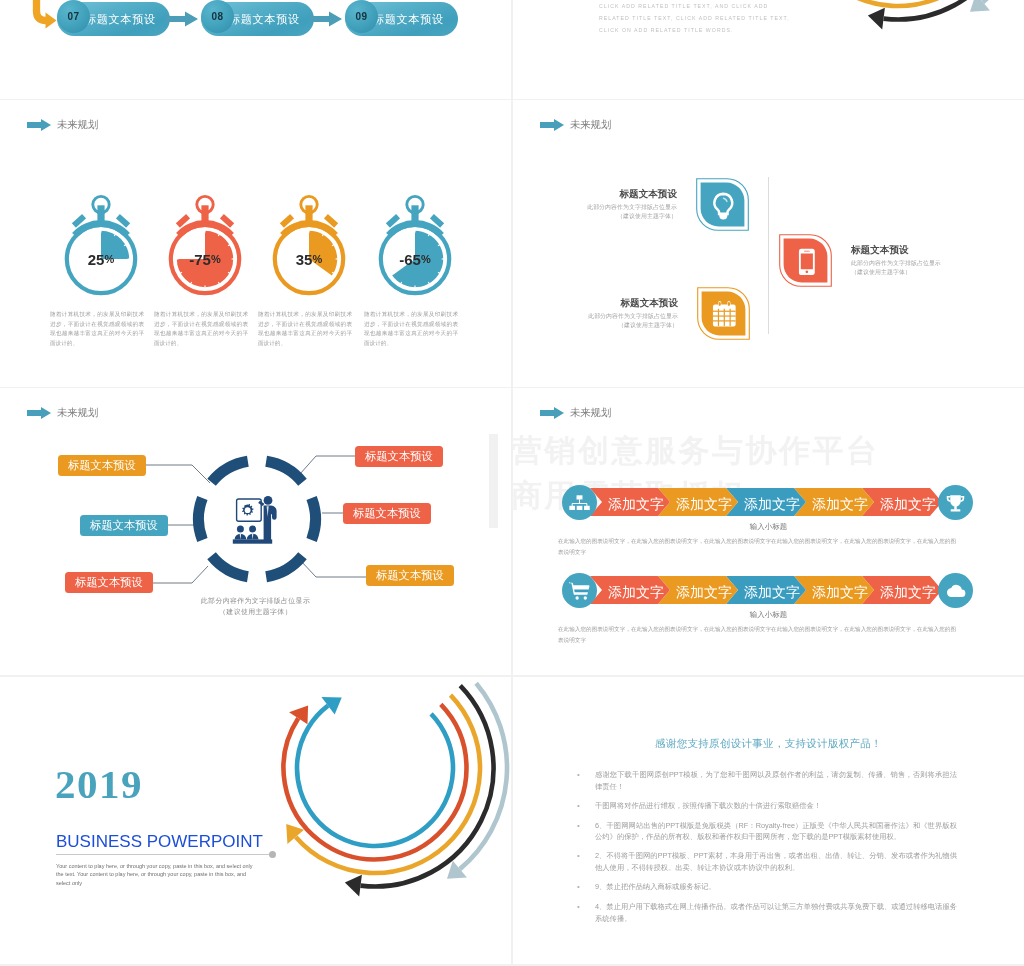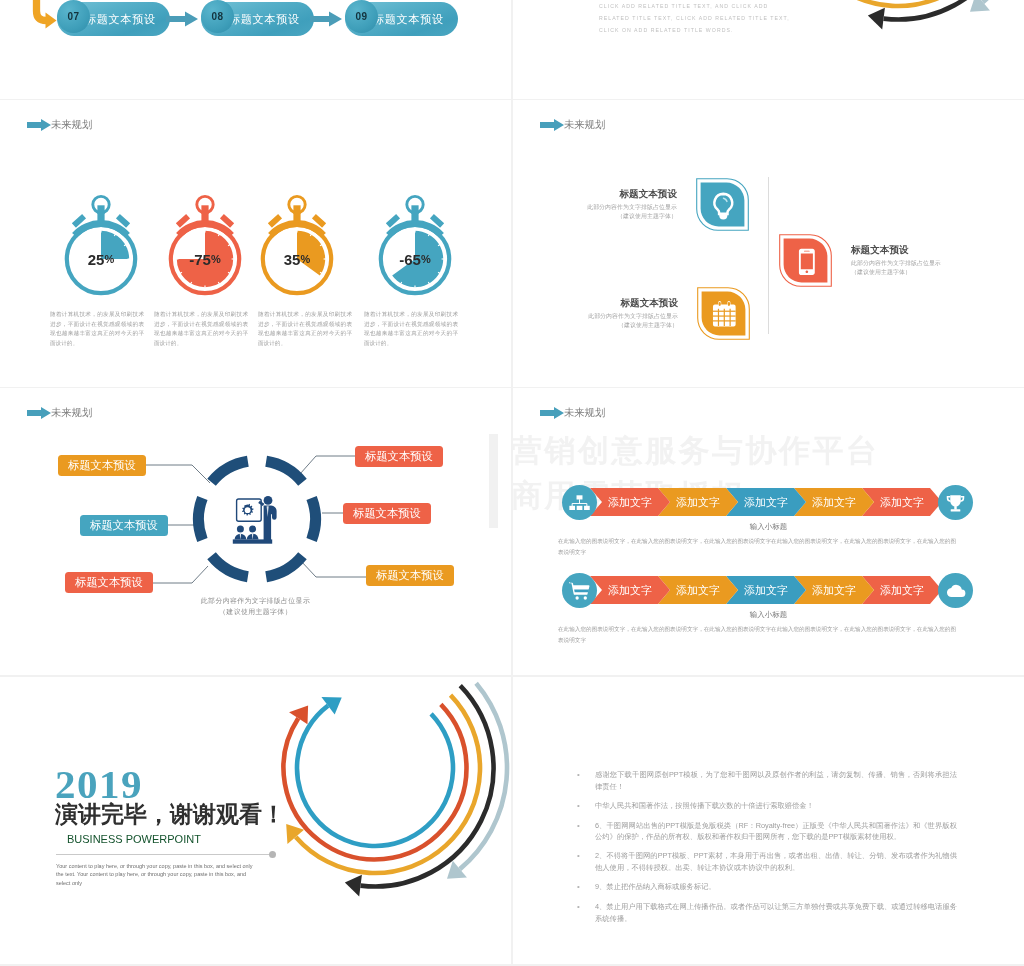--- a/index.html
+++ b/index.html
@@ -10,21 +10,21 @@
   .c0 { left:0px; }
   .c1 { left:513px; }
   .r0 { top:-188px; }
   .r1 { top:100px; }
   .r2 { top:388px; }
   .r3 { top:677px; }
 
   
   .hdr { position:absolute; left:27px; top:18px; display:flex; align-items:center; }
   .hdr svg { display:block; }
-  .hdr .lbl { font-size:10.3px; color:#7c7c7c; letter-spacing:0px; white-space:nowrap;
+  .hdr .lbl { margin-left:6px; font-size:10.3px; color:#7c7c7c; letter-spacing:0px; white-space:nowrap;
       font-family:"Liberation Sans", sans-serif; }
 
   
   .pill { position:absolute; height:34px; border-radius:17px;
       background:linear-gradient(160deg,#76c3d7 0%,#57b0c9 35%,#3f9fbc 75%,#4aa6c1 100%);
       display:flex; align-items:center; }
   .pill .ptxt { color:#ffffff; font-size:11.2px; letter-spacing:0.6px; margin-left:28px; white-space:nowrap;
       font-family:"Liberation Serif", serif; }
   .pillnum { position:absolute; width:33px; height:33px; border-radius:50%;
       background:radial-gradient(circle at 35% 30%,#5ab5cd 0%,#3f9fba 60%,#2e8ca9 100%);
@@ -51,32 +51,32 @@
       align-items:center; justify-content:center; color:#fff; font-size:11.3px;
       letter-spacing:0px; padding:0 10px; white-space:nowrap;
       font-family:"Liberation Serif", serif; }
   .ccap { position:absolute; width:100%; text-align:center; font-size:6.9px;
       color:#8c8c8c; letter-spacing:.4px; line-height:1.1; }
 
   
   .cvrow { position:absolute; }
   .cvcirc { position:absolute; border-radius:50%; background:#45A5C0;
       display:flex; align-items:center; justify-content:center; }
-  .cvtxt { position:absolute; color:#fff; font-size:11px; letter-spacing:0px; white-space:nowrap; line-height:1; }
+  .cvtxt { position:absolute; color:#fff; font-size:14px; letter-spacing:0px; white-space:nowrap; line-height:1; }
   .cvsub { position:absolute; width:100%; text-align:center; font-size:7.5px; color:#7a7a7a; white-space:nowrap; }
   .cvbody { position:absolute; font-size:5.6px; line-height:11px; color:#9b9b9b;
       text-align:justify; }
 
   
   .ty-year { position:absolute; font-family:"Liberation Serif", serif; font-weight:bold;
       color:#4aa3bd; font-size:41px; letter-spacing:1.5px; line-height:1; }
   .ty-head { position:absolute; font-size:23px; font-weight:bold; color:#2f2f2f; letter-spacing:0px;
       line-height:1.15; white-space:nowrap; }
-  .ty-sub { position:absolute; font-size:11px; color:#14532d; letter-spacing:0px;
-      line-height:1.1; white-space:nowrap;margin-left:11px; }
+  .ty-sub { position:absolute; font-size:17px; color:#1d4ed8; letter-spacing:0px;
+      line-height:1.1; white-space:nowrap; }
   .ty-rule { position:absolute; height:1px; background:#c9c9c9; }
   .ty-dot { position:absolute; width:7px; height:7px; border-radius:50%; background:#b5b5b5; }
   .ty-body { position:absolute; font-size:5.5px; line-height:8.4px; color:#6f6f6f; width:203px;
       font-family:"Liberation Sans", sans-serif; }
 
   
   .cp-title { position:absolute; width:100%; text-align:center; font-size:23px;
       color:#5fa9c2; letter-spacing:2px; }
   .cp-sub { position:absolute; width:100%; text-align:center; font-size:10.5px;
       color:#5fa9c2; letter-spacing:.3px; }
@@ -195,21 +195,21 @@
             <line x1="53.00" y1="91.98" x2="51.30" y2="89.04" stroke="#fff" stroke-width="1.15"></line>
             <line x1="38.00" y1="96.00" x2="38.00" y2="92.60" stroke="#fff" stroke-width="1.15"></line>
             <line x1="23.00" y1="91.98" x2="24.70" y2="89.04" stroke="#fff" stroke-width="1.15"></line>
             <line x1="12.02" y1="81.00" x2="14.96" y2="79.30" stroke="#fff" stroke-width="1.15"></line>
             <line x1="8.00" y1="66.00" x2="11.40" y2="66.00" stroke="#fff" stroke-width="1.15"></line>
             <line x1="12.02" y1="51.00" x2="14.96" y2="52.70" stroke="#fff" stroke-width="1.15"></line>
             <line x1="23.00" y1="40.02" x2="24.70" y2="42.96" stroke="#fff" stroke-width="1.15"></line>
     </svg>
     <div class="val" style="left:0; top:58px; font-size:15px;">-75<span style="font-size:11px;vertical-align:2px;">%</span></div></div>
         <div class="swdesc" style="left: 154px; top: 210px;">随着计算机技术，的发展及印刷技术进步，平面设计在视觉感观领域的表现也越来越丰富这真正的对今天的平面设计的。</div>
-        <div class="sw" style="left: 259px; top: 93px;">
+        <div class="sw" style="left: 271px; top: 93px;">
     <svg width="76" height="104" viewBox="0 0 76 104">
       <circle cx="38" cy="11.6" r="8.2" fill="none" stroke="#EA9A20" stroke-width="2.9"></circle>
       <rect x="34.4" y="12.3" width="7.2" height="21" fill="#EA9A20"></rect>
       <rect x="9.100000000000001" y="24.8" width="13.8" height="6.0" rx="0.3" fill="#EA9A20" transform="rotate(-42 16 27.8)"></rect>
       <rect x="53.1" y="24.8" width="13.8" height="6.0" rx="0.3" fill="#EA9A20" transform="rotate(42 60 27.8)"></rect>
       <path d="M14.15 44.52 A32.1 32.1 0 0 1 61.85 44.52 L66.91 39.97 A38.900000000000006 38.900000000000006 0 0 0 9.09 39.97 Z" fill="#EA9A20"></path>
       <circle cx="38" cy="66" r="34.2" fill="none" stroke="#EA9A20" stroke-width="4.2"></circle>
       <path d="M38 66 L38 37.8 A28.200000000000003 28.200000000000003 0 0 1 60.81427924137352 82.57554411464774 Z" fill="#EA9A20"></path>
       <line x1="38.00" y1="36.00" x2="38.00" y2="39.40" stroke="#fff" stroke-width="1.15"></line>
             <line x1="53.00" y1="40.02" x2="51.30" y2="42.96" stroke="#fff" stroke-width="1.15"></line>
@@ -453,36 +453,36 @@
           <path d="M82.10 48.58 L81.49 67.16 L63.04 55.17 Z" fill="#D9512C"></path>
           <path d="M224.53 38.06 A105 105 0 1 1 69.76 179.89" fill="none" stroke="#E9A62B" stroke-width="4.6" stroke-linecap="butt"></path>
           <path d="M60.22 167.06 L78.06 172.67 L61.45 187.10 Z" fill="#E9A62B"></path>
           <path d="M234.24 28.68 A118.5 118.5 0 0 1 134.56 228.62" fill="none" stroke="#2b2b2b" stroke-width="4.6" stroke-linecap="butt"></path>
           <path d="M118.86 225.60 L135.90 217.70 L133.22 239.53 Z" fill="#2b2b2b"></path>
           <path d="M250.12 26.15 A132 132 0 0 1 233.85 212.12" fill="none" stroke="#AFC6CE" stroke-width="4.6" stroke-linecap="butt"></path>
           <path d="M221.00 221.64 L226.78 203.69 L240.92 220.54 Z" fill="#AFC6CE"></path>
         </svg>
       </div>
     <div class="ty-year" style="left:55px; top:87px;">2019</div>
-    <div class="ty-head" style="left:55px; top:124px;">演讲完毕，谢谢观看！</div>
     <div class="ty-sub" style="left:56px; top:156px;">BUSINESS POWERPOINT</div>
     <div class="ty-rule" style="left:56px; top:177px; width:215px;"></div>
     <div class="ty-dot" style="left:269px; top:174px;"></div>
     <div class="ty-body" style="left:56px; top:185px;">Your content to play here, or through your copy, paste in this box, and select only the text. Your content to play here, or through your copy, paste in this box, and select only</div>
   </div>
 
   <div class="slide r3 c1">
+    <div class="cp-sub" style="left:0; top:60px;">感谢您支持原创设计事业，支持设计版权产品！</div>
     <div id="cp-host">
         <div class="cp-li" style="left: 64px; top: 92px; width: 380px;">
           <div class="cp-bullet">•</div>
           <div class="cp-text">感谢您下载千图网原创PPT模板，为了您和千图网以及原创作者的利益，请勿复制、传播、销售，否则将承担法律责任！</div>
         </div>
         <div class="cp-li" style="left: 64px; top: 122.8px; width: 380px;">
           <div class="cp-bullet">•</div>
-          <div class="cp-text">中华人民共和国著作法，按照传播下载次数的十倍进行索取赔偿金！</div>
+          <div class="cp-text">千图网将对作品进行维权，按照传播下载次数的十倍进行索取赔偿金！</div>
         </div>
         <div class="cp-li" style="left: 64px; top: 142.6px; width: 380px;">
           <div class="cp-bullet">•</div>
           <div class="cp-text">6、千图网网站出售的PPT模版是免版税类（RF：Royalty-free）正版受《中华人民共和国著作法》和《世界版权公约》的保护，作品的所有权、版权和著作权归千图网所有，您下载的是PPT模版素材使用权。</div>
         </div>
         <div class="cp-li" style="left: 64px; top: 173.4px; width: 380px;">
           <div class="cp-bullet">•</div>
           <div class="cp-text">2、不得将千图网的PPT模板、PPT素材，本身用于再出售，或者出租、出借、转让、分销、发布或者作为礼物供他人使用，不得转授权。出卖、转让本协议或本协议中的权利。</div>
         </div>
         <div class="cp-li" style="left: 64px; top: 204.2px; width: 380px;">

